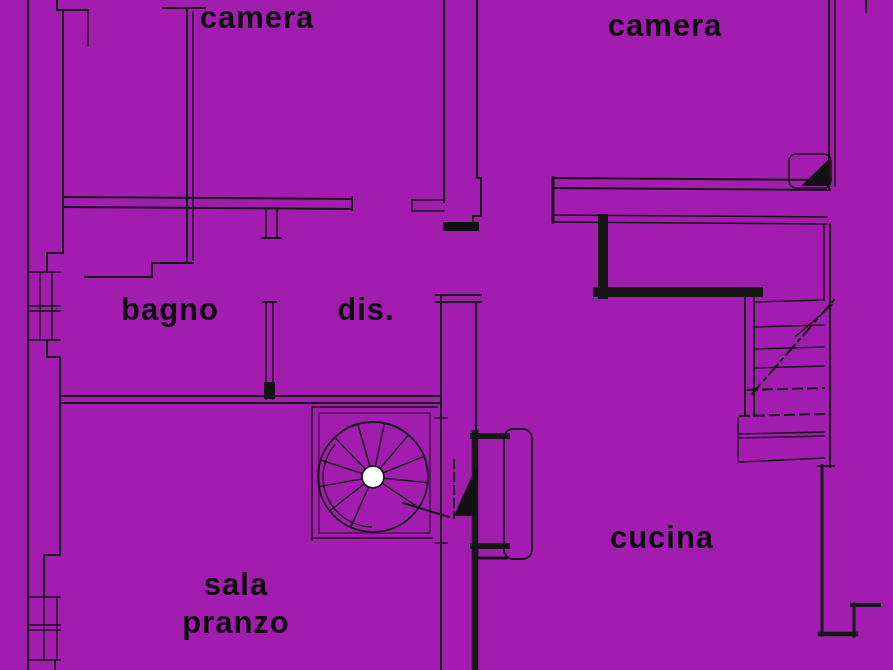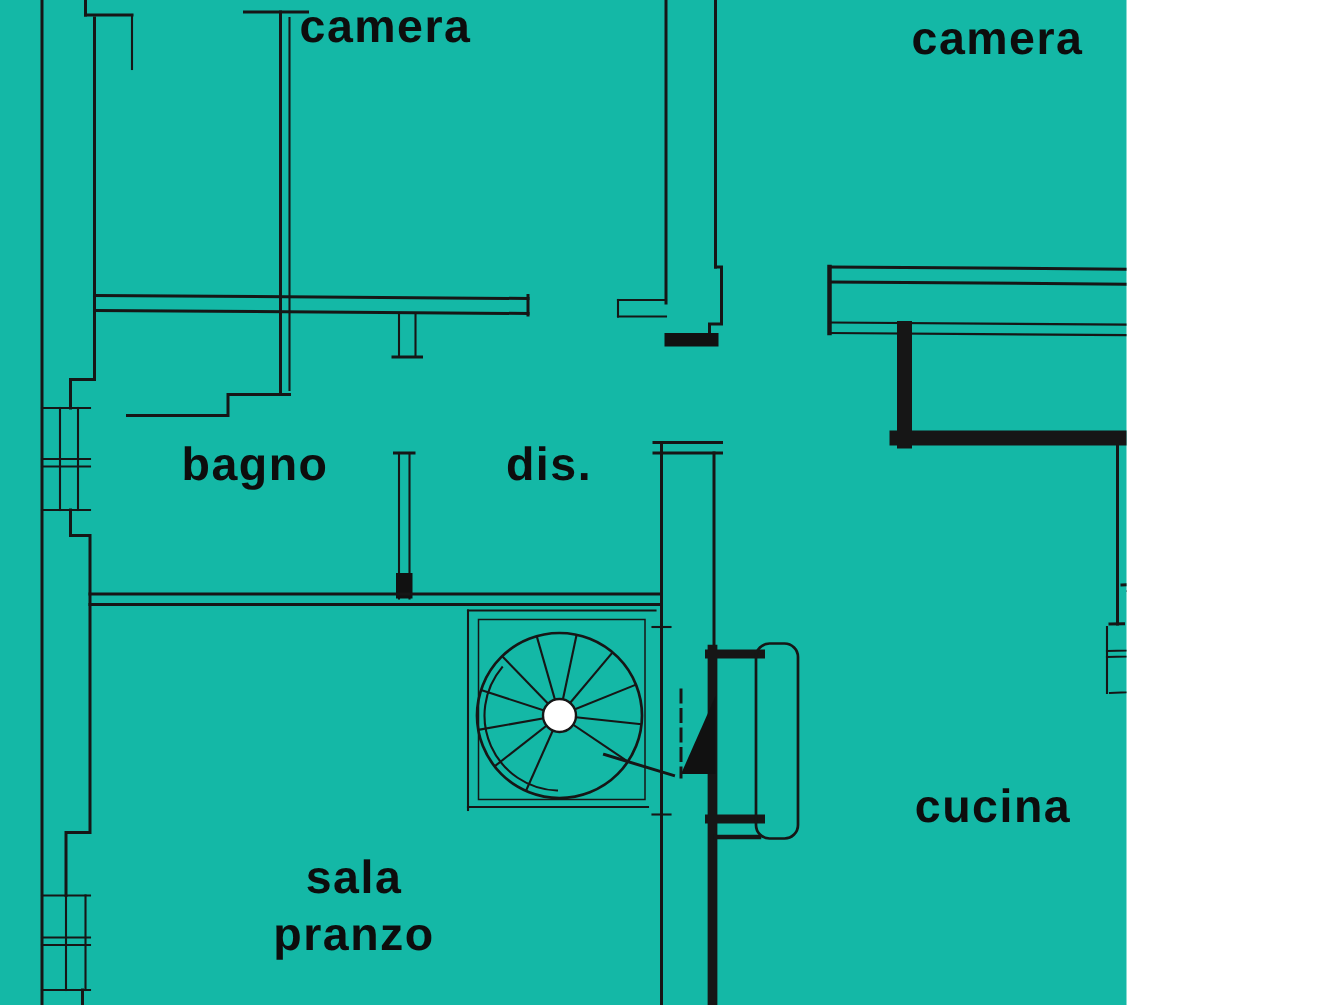--- a/index.html
+++ b/index.html
@@ -1,19 +1,19 @@
 <!DOCTYPE html>
 <html><head>
 <meta charset="utf-8">
 <style>
   html,body{margin:0;padding:0;background:#ffffff;}
   #stage{
     position:relative;
-    width:751px;height:670px;
-    background:#14b8a6;
+    width:893px;height:670px;
+    background:#a21caf;
     overflow:hidden;
     font-family:"Liberation Sans", sans-serif;
   }
   svg{display:block;}
   .wall{stroke:#161616;fill:none;stroke-linecap:square;}
   .w1{stroke-width:1.4;}
   .w2{stroke-width:2;}
   .w3{stroke-width:3;}
   .thick{stroke-width:6.5;}
   .xthick{stroke-width:10;}

